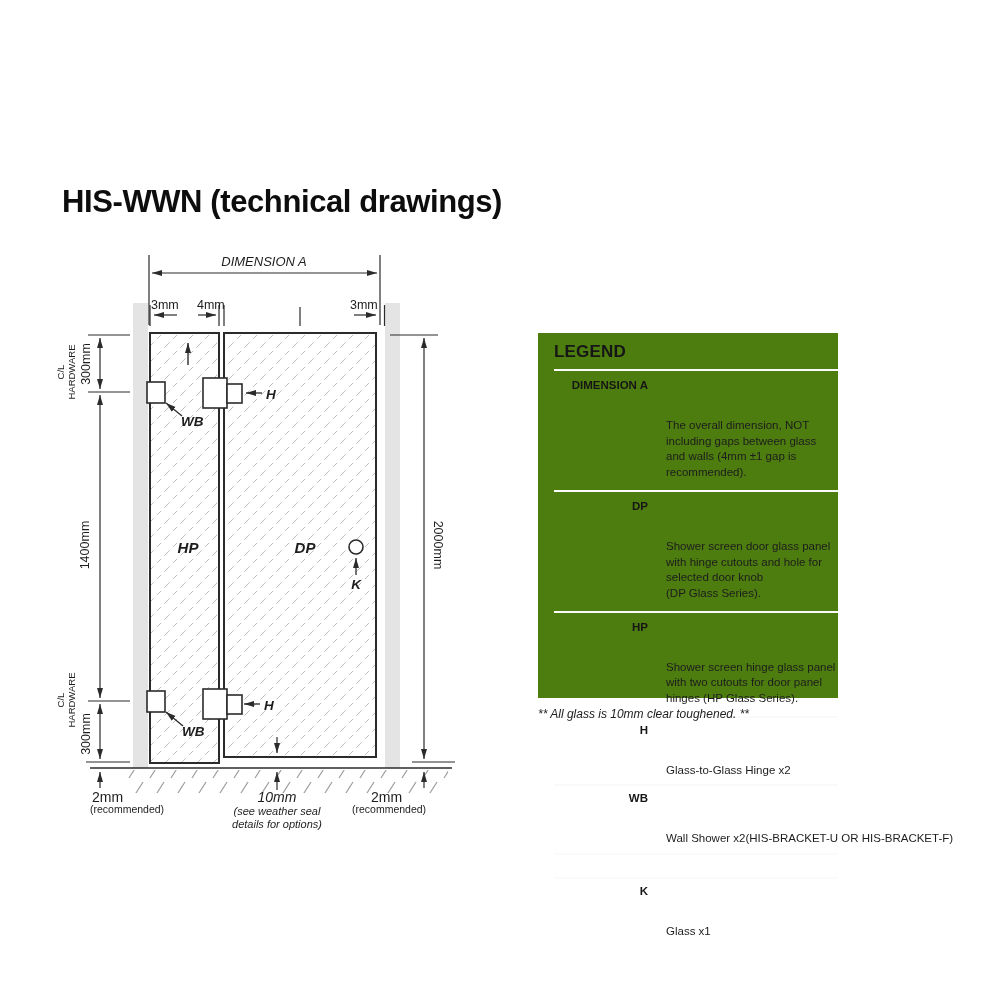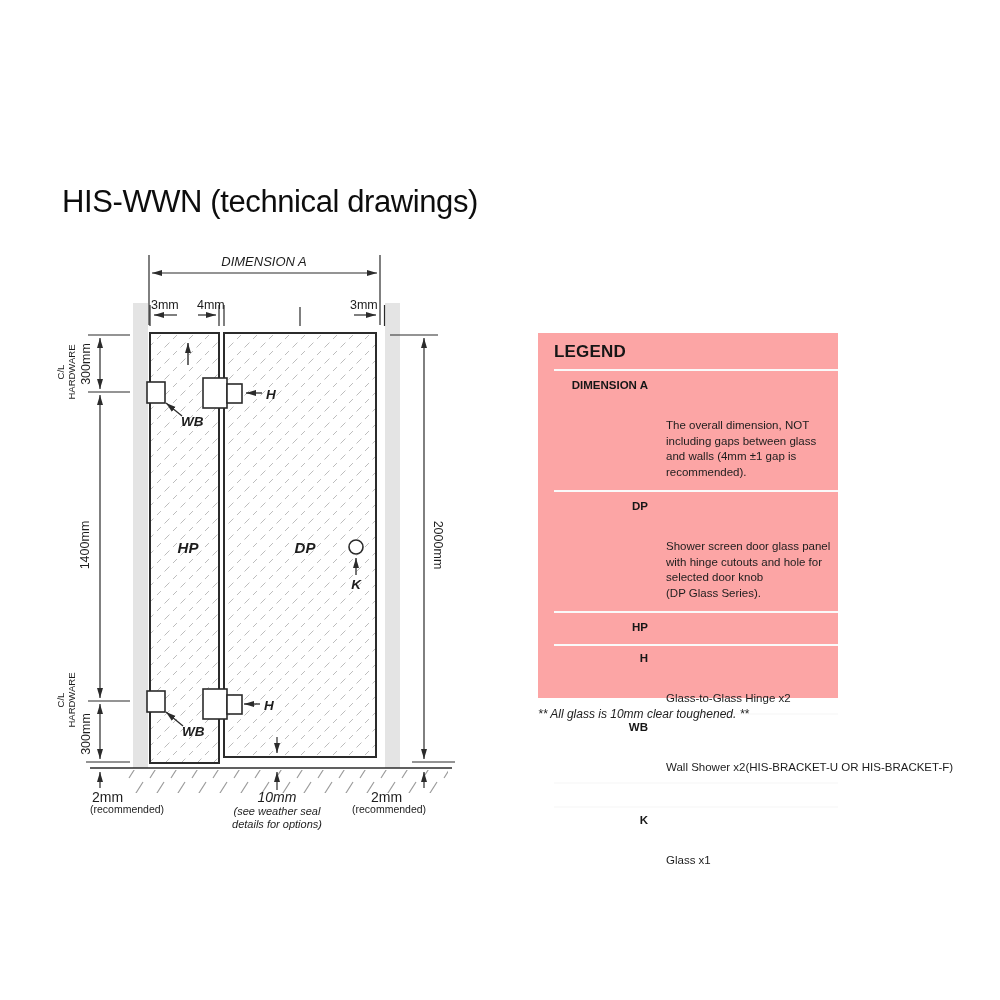--- a/index.html
+++ b/index.html
@@ -1,39 +1,39 @@
 <!DOCTYPE html>
 <html><head>
 <meta charset="utf-8">
 <style>
   html,body{margin:0;padding:0;background:#ffffff;}
   body{font-family:"Liberation Sans",sans-serif;color:#111;}
   .canvas{position:relative;width:1000px;height:1000px;background:#fff;overflow:hidden;}
 
   .page-title{
     position:absolute;left:62px;top:184px;
-    font-size:31px;font-weight:400;letter-spacing:-0.4px;color:#0d0d0d;
+    font-size:31px;font-weight:700;letter-spacing:-0.4px;color:#0d0d0d;
     white-space:nowrap;
   }
 
   svg text{font-family:"Liberation Sans",sans-serif;fill:#1d1d1d;}
   .t-dim{font-size:12.5px;}
   .t-dima{font-size:13px;font-style:italic;}
   .t-cl{font-size:9.5px;}
   .t-panel{font-size:15px;font-weight:700;font-style:italic;}
   .t-hw{font-size:13.5px;font-weight:700;font-style:italic;}
   .t-mm{font-size:14px;}
   .t-mm-i{font-size:14px;font-style:italic;}
   .t-rec{font-size:10.5px;}
   .t-note{font-size:11px;font-style:italic;}
 
   
   .legend{
     position:absolute;left:538px;top:333px;width:300px;height:365px;
-    background:#fca5a5;box-sizing:border-box;padding:9px 0 0 16px;
+    background:#4d7c0f;box-sizing:border-box;padding:9px 0 0 16px;
   }
   .legend-title{font-size:17px;font-weight:700;letter-spacing:0.2px;color:#161616;
     padding-bottom:7px;border-bottom:2px solid #fafafa;margin-right:0;}
   .legend-row{display:flex;border-bottom:2px solid #fafafa;padding:7px 0 9px;}
   .legend-row.single{padding:5px 0 6px;}
   .legend-row.empty{height:22px;padding:0;}
   .legend-row:last-child{border-bottom:none;}
   .lg-term{width:94px;flex:0 0 94px;text-align:right;font-size:11.5px;font-weight:700;
     line-height:15.7px;color:#161616;}
   .lg-desc{margin-left:18px;width:190px;font-size:11.5px;line-height:15.7px;
@@ -194,20 +194,23 @@
     <div class="legend-row">
       <div class="lg-term">DP</div>
       <div class="lg-desc">Shower screen door glass panel
 with hinge cutouts and hole for
 selected door knob
 (DP Glass Series).</div>
     </div>
 
     <div class="legend-row">
       <div class="lg-term">HP</div>
+      <div class="lg-desc">Shower screen hinge glass panel
+with two cutouts for door panel
+hinges (HP Glass Series).</div>
     </div>
 
     <div class="legend-row single">
       <div class="lg-term">H</div>
       <div class="lg-desc">Glass-to-Glass Hinge x2</div>
     </div>
 
     <div class="legend-row single">
       <div class="lg-term">WB</div>
       <div class="lg-desc nowrap">Wall Shower x2(HIS-BRACKET-U OR HIS-BRACKET-F)</div>

